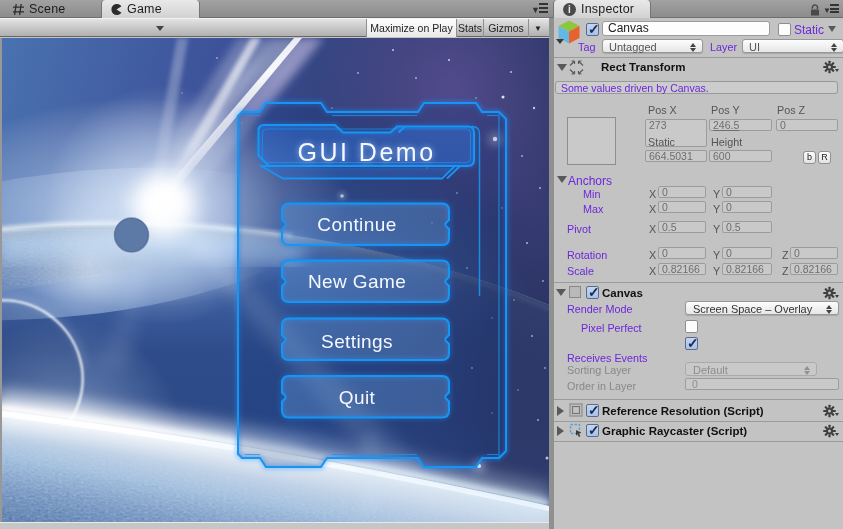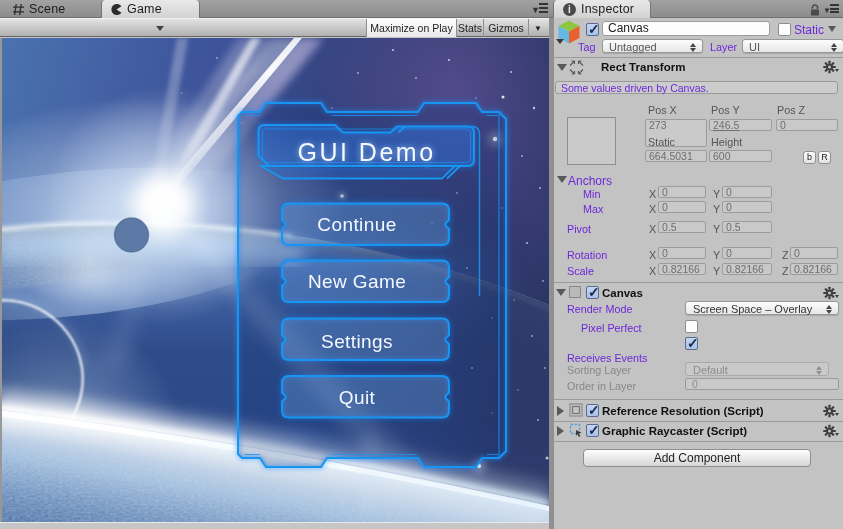--- a/index.html
+++ b/index.html
@@ -480,21 +480,21 @@
     <div class="lbl" style="left:13px; top:285px;">Render Mode</div>
     <div class="dd" style="left:131px; top:283px; width:154px; height:14px;">
       <span style="position:absolute; left:7px; top:1px;">Screen Space – Overlay</span>
       <span class="updn"></span>
     </div>
     <div class="lbl" style="left:27px; top:304px;">Pixel Perfect</div>
     <div class="cb" style="left:131px; top:302px;"></div>
     <div class="lbl" style="left:13px; top:334px;">Receives Events</div>
     <div class="cb on" style="left:131px; top:319px;"></div>
     <div class="lbl dim" style="left:13px; top:346px;">Sorting Layer</div>
-    <div class="dd dis" style="left:131px; top:344px; width:144px; height:14px;">
+    <div class="dd dis" style="left:131px; top:344px; width:132px; height:14px;">
       <span style="position:absolute; left:7px; top:1px;">Default</span>
       <span class="updn dim"></span>
     </div>
     <div class="lbl dim" style="left:13px; top:362px;">Order in Layer</div>
     <div class="tf" style="left:131px; top:360px; width:154px; height:12px; color:#8d8d8d; padding-left:6px;">0</div>
     <div class="sep" style="top:381px;"></div>
 
     <div class="tri right" style="left:3px; top:388px;"></div>
     <svg class="abs" style="left:15px; top:385px;" width="14" height="14" viewBox="0 0 14 14">
       <rect x="1" y="1" width="12" height="12" fill="none" stroke="#9a9a9a" stroke-width="1.6"></rect>
@@ -512,21 +512,20 @@
       <rect x="1.5" y="1.5" width="9" height="9" fill="none" stroke="#58a0d8" stroke-width="1.4" stroke-dasharray="2.5 1.5"></rect>
       <path d="M7 7 L12.5 9.8 L9.8 10.6 L11.4 13.3 L9.9 13.9 L8.6 11.2 L7 12.8 Z" fill="#3b3b3b"></path>
     </svg>
     <div class="cb on" style="left:32px; top:406px;"></div>
     <div class="blbl" style="left:48px; top:407px;">Graphic Raycaster (Script)</div>
     <svg class="abs gear" style="left:269px; top:406px;" width="16" height="14" viewBox="0 0 16 14">
         <use href="#geardef"></use>
       </svg>
     <div class="sep" style="top:423px;"></div>
 
-    <div class="abs" style="left:29px; top:431px; width:228px; height:18px; background:linear-gradient(#fefefe,#d6d6d6); border:1px solid #8e8e8e; border-radius:4px; font-size:12px; color:#222; text-align:center; line-height:17px;">Add Component</div>
   </div>
 
   <svg width="0" height="0" style="position:absolute;">
     <defs>
       <g id="geardef">
         <g transform="translate(6.5,7)" fill="#3e3e3e">
           <circle r="3.6"></circle>
           <g>
             <rect x="-1.1" y="-6.3" width="2.2" height="3" rx="0.6"></rect>
             <rect x="-1.1" y="3.3" width="2.2" height="3" rx="0.6"></rect>

